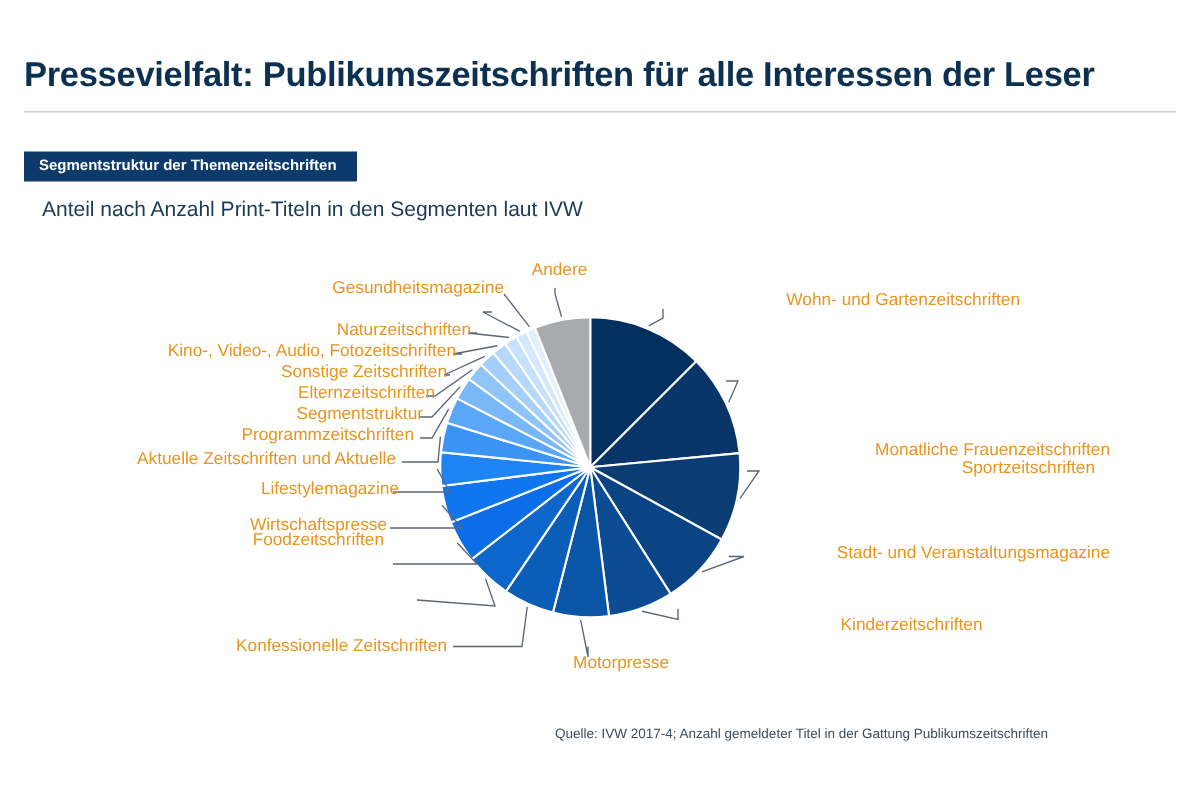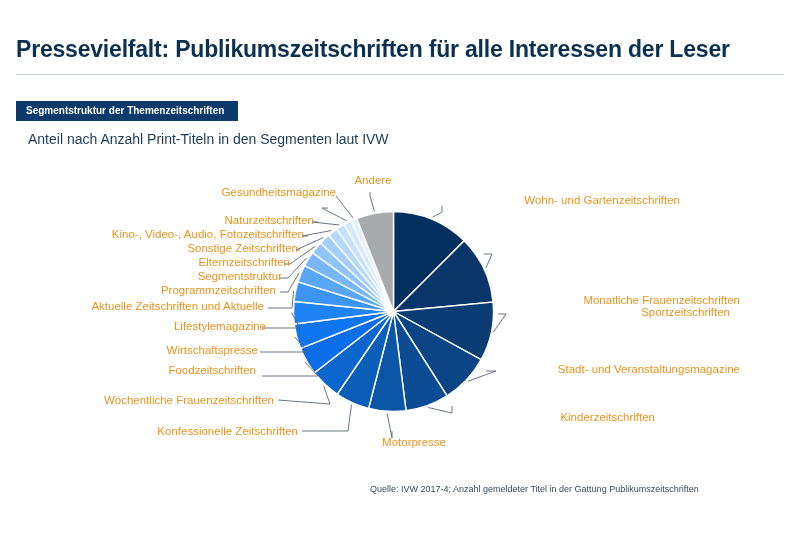--- a/index.html
+++ b/index.html
@@ -111,22 +111,21 @@
   <div class="lbl l" style="left:76px;top:36px;width:260px;">Gesundheitsmagazine</div>
   <div class="lbl l" style="left:76px;top:64px;width:238px;">Naturzeitschriften</div>
   <div class="lbl l" style="left:36px;top:78px;width:268px;">Kino-, Video-, Audio, Fotozeitschriften</div>
   <div class="lbl l" style="left:76px;top:92px;width:222px;">Sonstige Zeitschriften</div>
   <div class="lbl l" style="left:76px;top:106px;width:214px;">Elternzeitschriften</div>
   <div class="lbl l" style="left:76px;top:120px;width:206px;">Segmentstruktur</div>
   <div class="lbl l" style="left:76px;top:134px;width:200px;">Programmzeitschriften</div>
   <div class="lbl l" style="left:36px;top:150px;width:228px;">Aktuelle Zeitschriften und Aktuelle</div>
   <div class="lbl l" style="left:76px;top:170px;width:190px;">Lifestylemagazine</div>
   <div class="lbl l" style="left:76px;top:194px;width:182px;">Wirtschaftspresse</div>
-  <div class="lbl l" style="left:76px;top:214px;width:180px;">Foodzeitschriften</div>
-  <div class="lbl l" style="left:36px;top:244px;width:238px;">Wöchentliche Frauenzeitschriften</div>
+  <div class="lbl l" style="left:76px;top:204px;width:180px;">Foodzeitschriften</div>
   <div class="lbl l" style="left:76px;top:275px;width:222px;">Konfessionelle Zeitschriften</div>
 
   <div class="lbl r" style="left:356px;top:286px;width:90px;">Motorpresse</div>
   <div class="lbl r" style="left:455px;top:261px;width:200px;">Kinderzeitschriften</div>
   <div class="lbl r" style="left:500px;top:213px;width:240px;">Stadt- und Veranstaltungsmagazine</div>
   <div class="lbl r" style="left:510px;top:156px;width:180px;margin-left:40px;">Sportzeitschriften</div>
   <div class="lbl r" style="left:510px;top:96px;width:230px;margin-top:48px;">Monatliche Frauenzeitschriften</div>
   <div class="lbl r" style="left:440px;top:44px;width:240px;">Wohn- und Gartenzeitschriften</div>
 </div>
 

